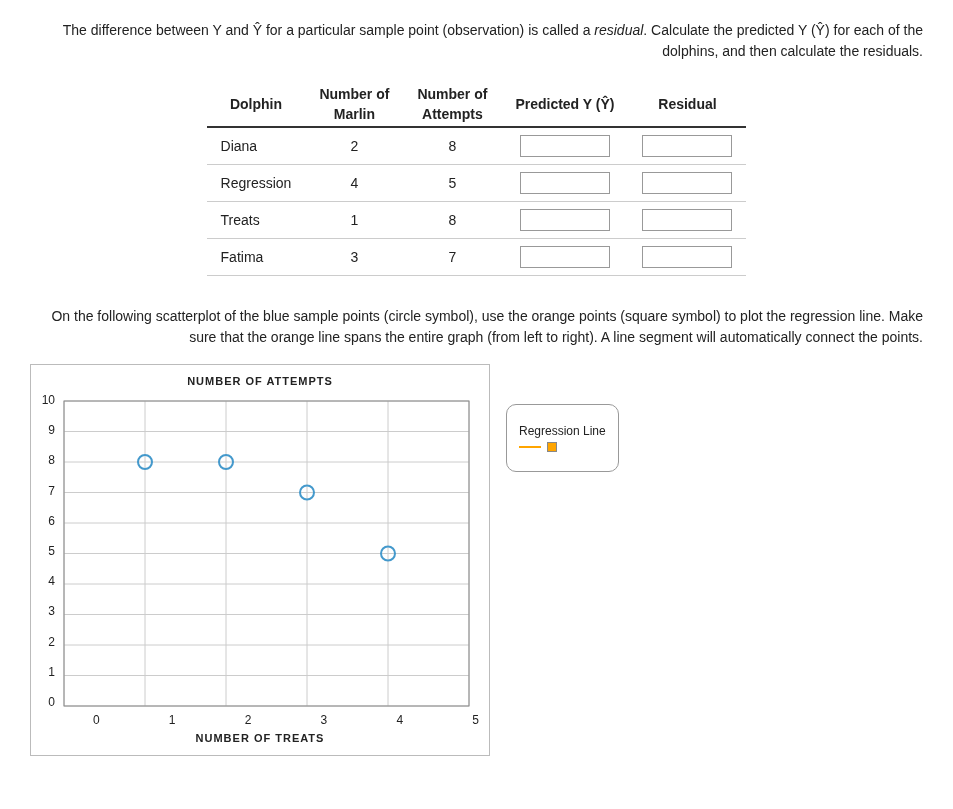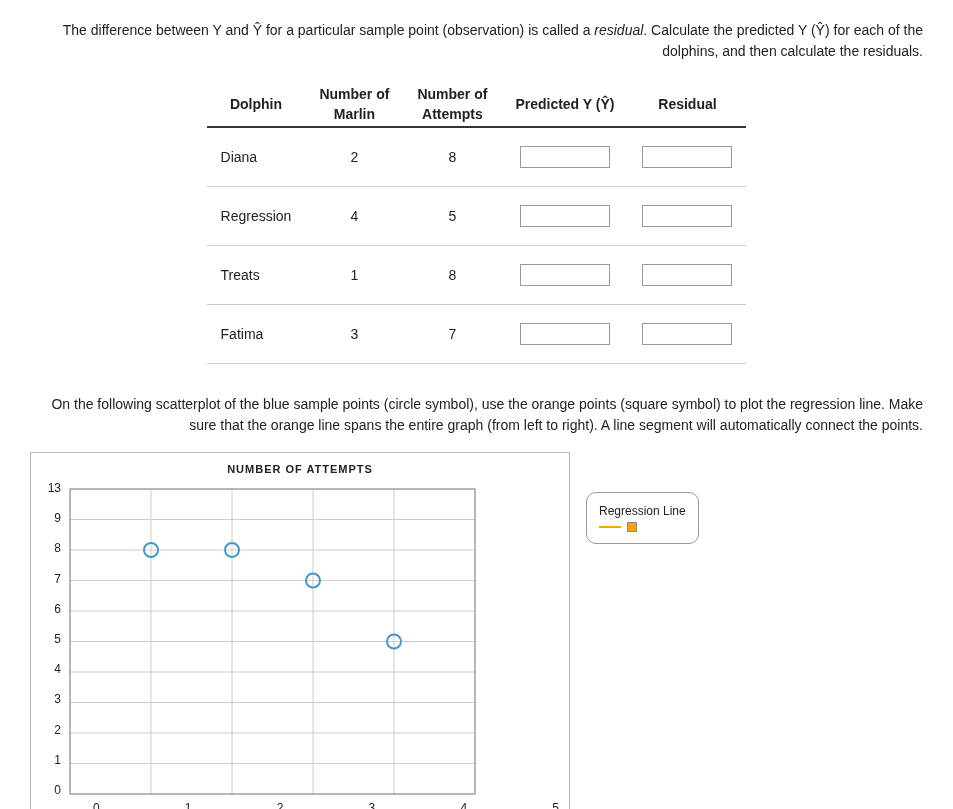--- a/index.html
+++ b/index.html
@@ -30,21 +30,21 @@
       font-size: 14px;
     }
     table th {
       font-weight: bold;
       text-align: center;
       padding: 4px 14px;
       border-bottom: 2px solid #333;
     }
     table th.left { text-align: center; }
     table td {
-      padding: 18px 14px;
+      padding: 7px 14px;
       border-bottom: 1px solid #ccc;
     }
     table td.name-col { font-size: 14px; }
     table td.num-col { text-align: center; }
     table td.input-col { text-align: center; }
     .answer-input {
       border: 1px solid #999;
       width: 90px;
       height: 22px;
       display: inline-block;
@@ -60,21 +60,21 @@
 
     
     .chart-wrapper {
       display: flex;
       align-items: flex-start;
       gap: 16px;
     }
     .chart-container {
       border: 1px solid #bbb;
       padding: 10px 10px 10px 10px;
-      width: 540px;
+      width: 460px;
       background: #fff;
     }
     .chart-y-label {
       font-size: 11px;
       font-weight: bold;
       letter-spacing: 1px;
       text-align: center;
       margin-bottom: 4px;
     }
     .chart-inner {
@@ -117,21 +117,21 @@
     
     .legend-area {
       display: flex;
       flex-direction: column;
       align-items: flex-start;
       padding-top: 40px;
     }
     .legend-box {
       border: 1px solid #999;
       border-radius: 10px;
-      padding: 11px 12px;
+      padding: 19px 12px;
       font-size: 12px;
       margin-bottom: 6px;
     }
     .legend-line {
       display: flex;
       align-items: center;
       gap: 6px;
       margin-top: 4px;
       font-size: 12px;
     }
@@ -251,21 +251,21 @@
           <div>0</div>
           <div>1</div>
           <div>2</div>
           <div>3</div>
           <div>4</div>
           <div>5</div>
           <div>6</div>
           <div>7</div>
           <div>8</div>
           <div>9</div>
-          <div>13</div>
+          <div>10</div>
         </div>
       <div class="chart-plot-area">
         <svg class="plot-svg" id="plot-svg" width="420" height="320">
             <line x1="5" y1="10" x2="5" y2="315" stroke="#ccc" stroke-width="1"></line>
             <line x1="86" y1="10" x2="86" y2="315" stroke="#ccc" stroke-width="1"></line>
             <line x1="167" y1="10" x2="167" y2="315" stroke="#ccc" stroke-width="1"></line>
             <line x1="248" y1="10" x2="248" y2="315" stroke="#ccc" stroke-width="1"></line>
             <line x1="329" y1="10" x2="329" y2="315" stroke="#ccc" stroke-width="1"></line>
             <line x1="410" y1="10" x2="410" y2="315" stroke="#ccc" stroke-width="1"></line>
             <line x1="5" y1="315" x2="410" y2="315" stroke="#ccc" stroke-width="1"></line>
@@ -290,20 +290,23 @@
     <div class="chart-footer">
       <div class="x-axis-ticks" id="x-axis-ticks">
           <div>0</div>
           <div>1</div>
           <div>2</div>
           <div>3</div>
           <div>4</div>
           <div>5</div>
         </div>
     </div>
+    <div style="text-align:center; margin-top:2px;">
+      <span class="x-label">NUMBER OF TREATS</span>
+    </div>
   </div>
 
   <div class="legend-area">
     <div class="legend-box">
       <span>Regression Line</span>
       <div class="legend-line">
         <div class="legend-horiz-line"></div>
         <div class="legend-square"></div>
       </div>
     </div>

